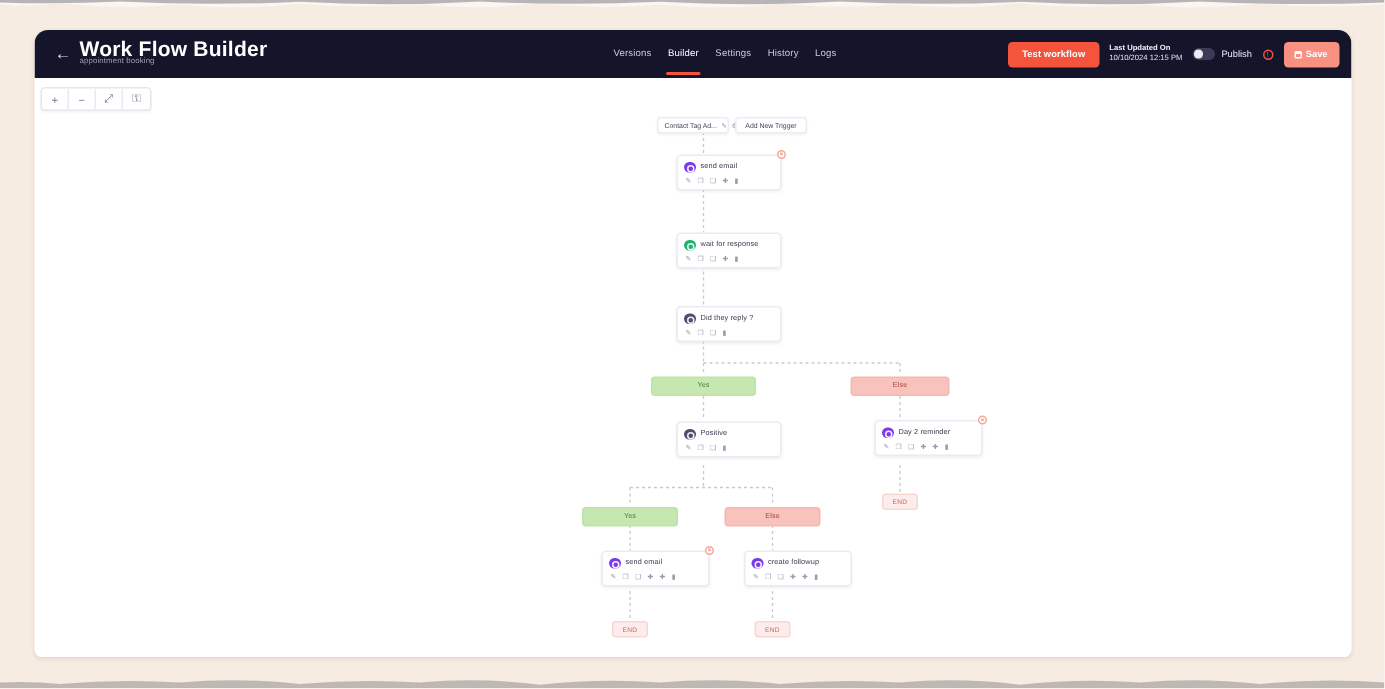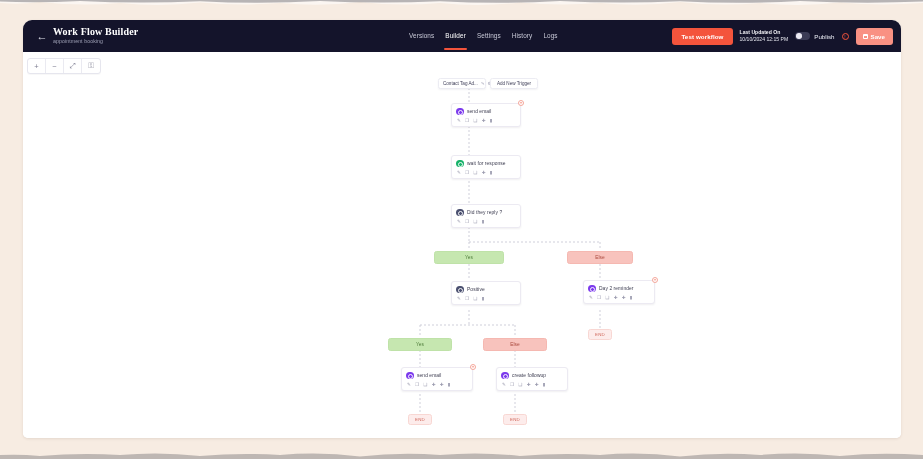--- a/index.html
+++ b/index.html
@@ -31,23 +31,22 @@
     background:#14142b;
     display:flex; align-items:center;
   }
   #back-arrow{
     width:22px; margin-left:8px;
     color:#dfe0ea; font-size:11px; line-height:1;
     text-align:center; cursor:pointer;
   }
   #title-block{ margin-left:0px; }
   #title-block .t{
-    color:#ffffff; font-size:10px; font-weight:bold; letter-spacing:.15px;
+    color:#ffffff; font-size:14px; font-weight:bold; letter-spacing:.15px;
     line-height:10px;
-    font-family:Liberation Serif, serif;
   }
   #title-block .s{
     color:#9ea0b5; font-size:5.2px; line-height:8px; letter-spacing:.1px;
   }
   
   #nav{
     position:absolute; left:386px; top:0; height:32px;
     display:flex; align-items:center; gap:11px;
   }
   #nav .nav-item{

